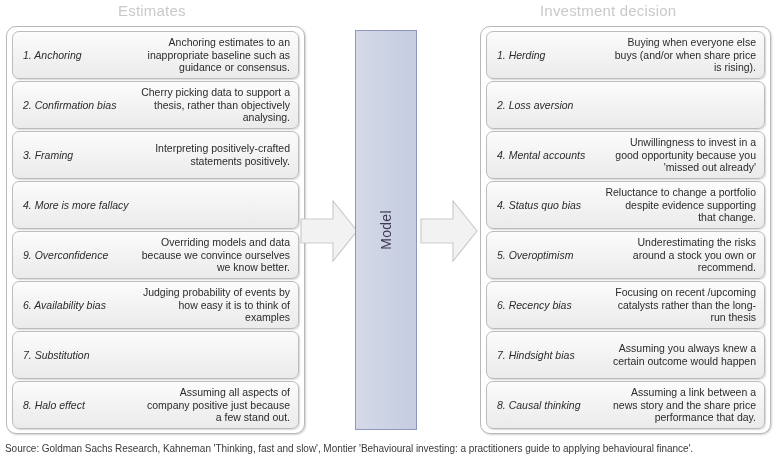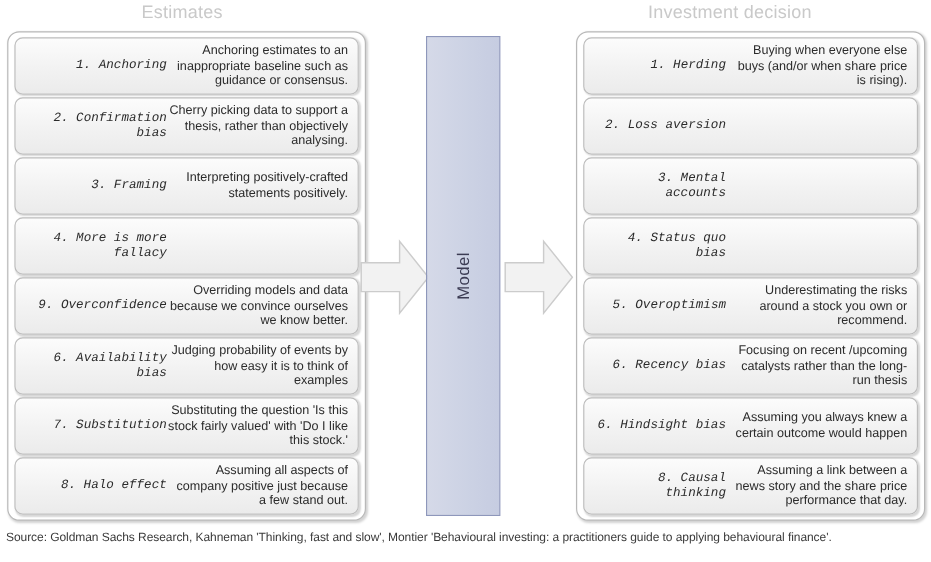--- a/index.html
+++ b/index.html
@@ -65,24 +65,23 @@
     height: 48px;
     padding: 2px 6px 2px 6px;
     overflow: hidden;
   }
   .card .label {
     flex: 0 0 auto;
     font-style: italic;
     font-size: 10.5px;
     line-height: 12px;
     color: #2b2b2b;
-    text-align: right;
+    text-align: left;
     padding-left: 4px;
     box-sizing: border-box;
-    font-family: Liberation Mono, monospace;
   }
   .panel.left  .card .label { width: 120px; }
   .panel.right .card .label { width: 112px; }
 
   .card .desc {
     flex: 1 1 auto;
     font-size: 10.5px;
     line-height: 12.6px;
     color: #2b2b2b;
     text-align: right;
@@ -161,54 +160,55 @@
         <div class="card">
           <div class="label">9. Overconfidence</div>
           <div class="desc">Overriding models and data because we convince ourselves we know better.</div>
         </div>
         <div class="card">
           <div class="label">6. Availability bias</div>
           <div class="desc">Judging probability of events by how easy it is to think of examples</div>
         </div>
         <div class="card">
           <div class="label">7. Substitution</div>
-          <div class="desc">Substituting the question 'Is this stock fairly valued' with 'Do I like this stock.'</div>
         </div>
         <div class="card">
           <div class="label">8. Halo effect</div>
           <div class="desc">Assuming all aspects of company positive just because a few stand out.</div>
         </div>
       </div>
   </div>
 
   <div class="panel right">
     <div class="rows">
         <div class="card">
           <div class="label">1. Herding</div>
           <div class="desc">Buying when everyone else buys (and/or when share price is rising).</div>
         </div>
         <div class="card">
           <div class="label">2. Loss aversion</div>
         </div>
         <div class="card">
-          <div class="label">3. Mental accounts</div>
+          <div class="label">4. Mental accounts</div>
+          <div class="desc">Unwillingness to invest in a good opportunity because you 'missed out already'</div>
         </div>
         <div class="card">
           <div class="label">4. Status quo bias</div>
+          <div class="desc">Reluctance to change a portfolio despite evidence supporting that change.</div>
         </div>
         <div class="card">
           <div class="label">5. Overoptimism</div>
           <div class="desc">Underestimating the risks around a stock you own or recommend.</div>
         </div>
         <div class="card">
           <div class="label">6. Recency bias</div>
           <div class="desc">Focusing on recent /upcoming catalysts rather than the long-run thesis</div>
         </div>
         <div class="card">
-          <div class="label">6. Hindsight bias</div>
+          <div class="label">7. Hindsight bias</div>
           <div class="desc">Assuming you always knew a certain outcome would happen</div>
         </div>
         <div class="card">
           <div class="label">8. Causal thinking</div>
           <div class="desc">Assuming a link between a news story and the share price performance that day.</div>
         </div>
       </div>
   </div>
 
   <div class="arrow in">

